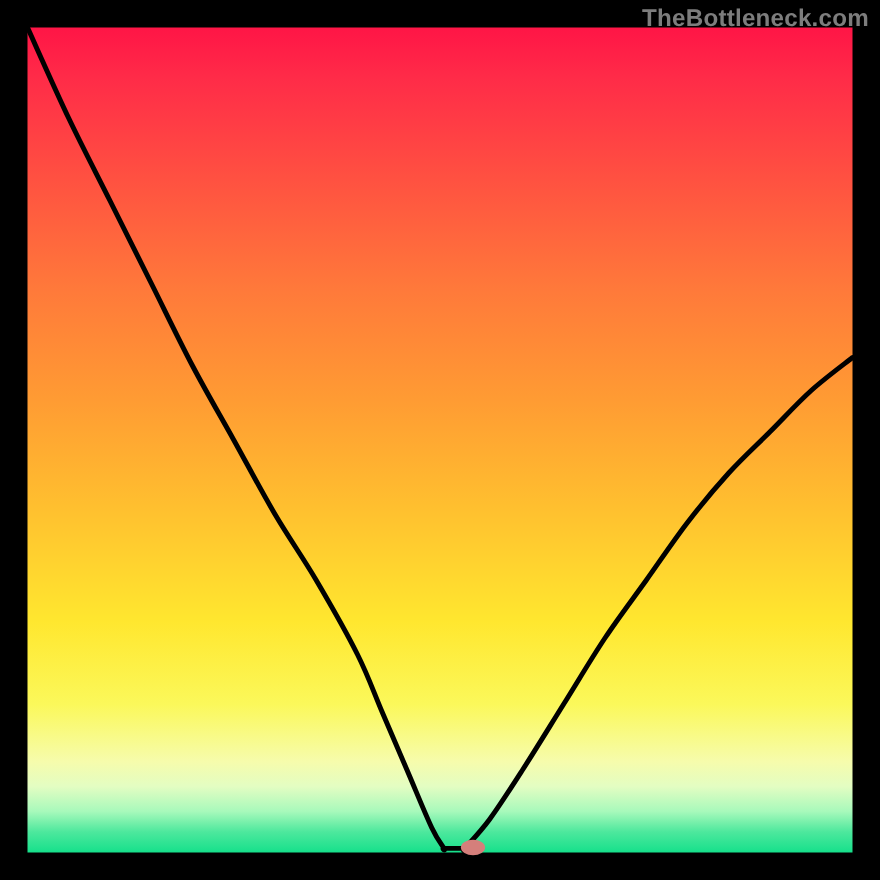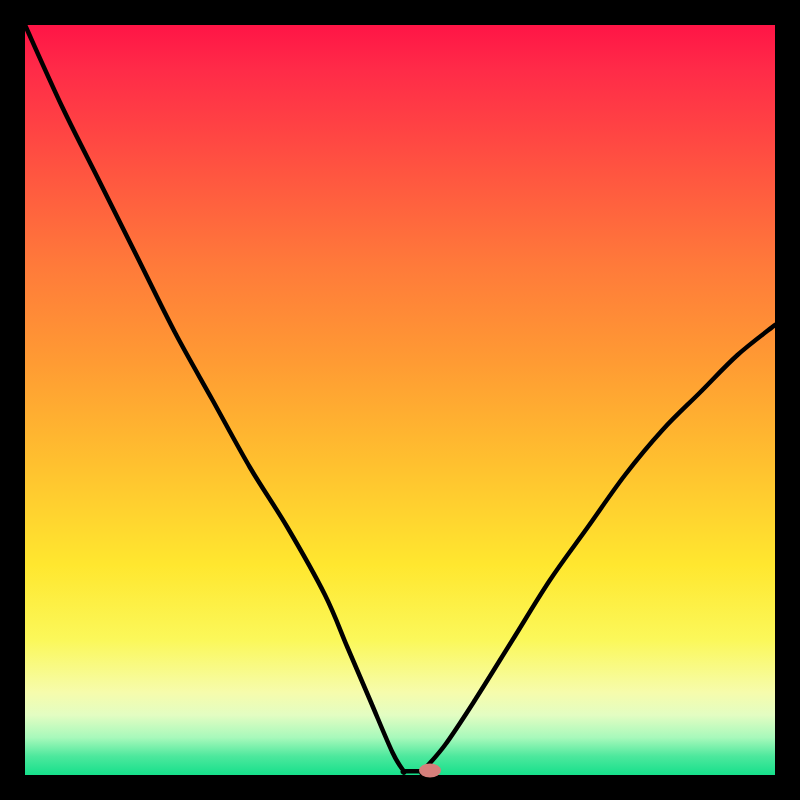--- a/index.html
+++ b/index.html
@@ -68,20 +68,21 @@
   }
   .marker {
     fill: #d57f7b;
     stroke: none;
   }
 </style>
 </head>
 <body>
 
 <div class="frame">
+  <div class="watermark">TheBottleneck.com</div>
 
   <div class="plot">
     <div class="gradient"></div>
     <svg class="curve" viewBox="0 0 750 750" preserveAspectRatio="none">
       <path id="curve-path" d="M 0 0 C 6.25 13.749999999999998 25 56.249999999999986 37.5 82.49999999999999 C 50 108.74999999999999 62.5 132.49999999999997 75 157.49999999999997 C 87.5 182.49999999999997 100 207.50000000000003 112.5 232.50000000000003 C 125 257.50000000000006 137.5 283.75 150 307.5 C 162.5 331.25 175 352.5 187.5 375 C 200 397.5 212.5 421.25000000000006 225 442.50000000000006 C 237.5 463.75000000000006 250 481.24999999999994 262.5 502.49999999999994 C 275 523.7499999999999 290 550 300 570 C 310 590 315 605 322.5 622.5 C 330 640 337.5 657.5 345 675 C 352.5 692.5 361.875 715.625 367.5 727.5 C 373.125 739.375 376.875 743.125 378.75 746.25 C 380.625 749.375 375.625 746.25 378.75 746.25 C 381.875 746.25 394.375 746.25 397.5 746.25 C 400.625 746.25 393.75 750.625 397.5 746.25 C 401.25 741.875 411.25000000000006 731.875 420.00000000000006 720 C 428.75000000000006 708.125 438.75 692.5 450 675 C 461.25 657.5 475 635 487.5 615 C 500 595 512.5 573.75 525 555 C 537.5 536.25 550 520 562.5 502.49999999999994 C 575 484.99999999999994 587.5 466.25 600 450 C 612.5 433.75 625 418.75 637.5 405 C 650 391.25 662.5 380 675 367.5 C 687.5 355 700 341.24999999999994 712.5 329.99999999999994 C 725 318.74999999999994 743.75 305 750 300" fill="none" stroke="#000" stroke-width="4.5" stroke-linecap="round"></path>
       <ellipse class="marker" id="marker-dot" cx="405" cy="745.5" rx="11" ry="7"></ellipse>
     </svg>
   </div>
 </div>
 

